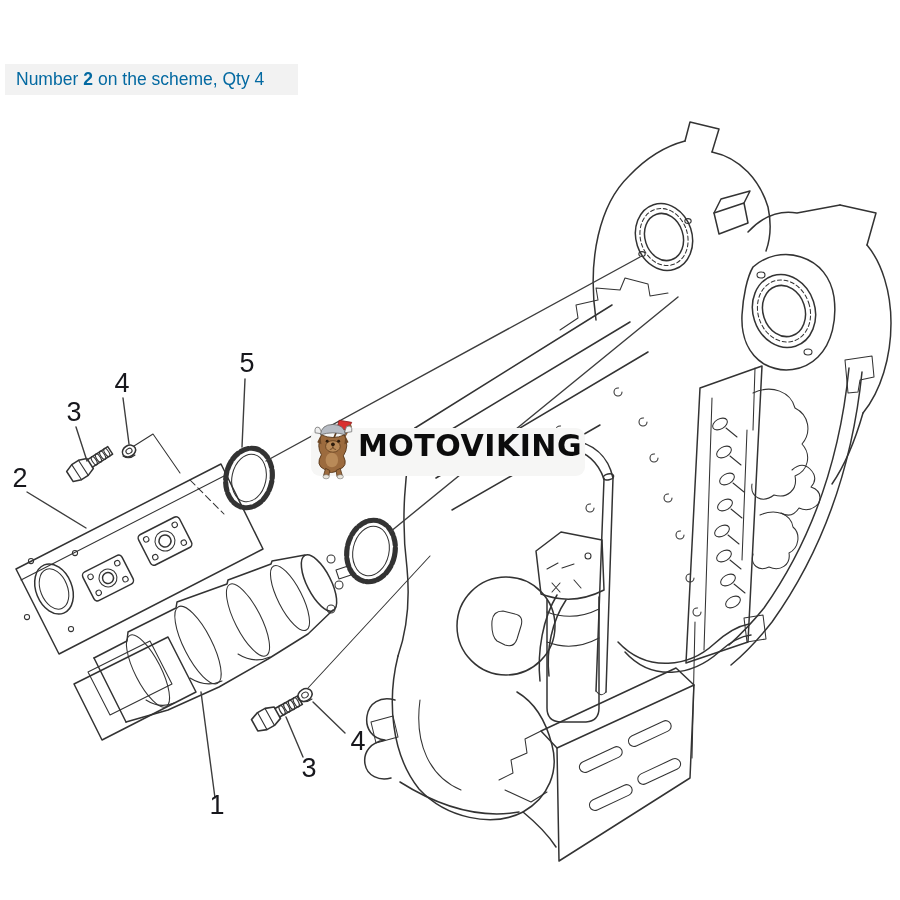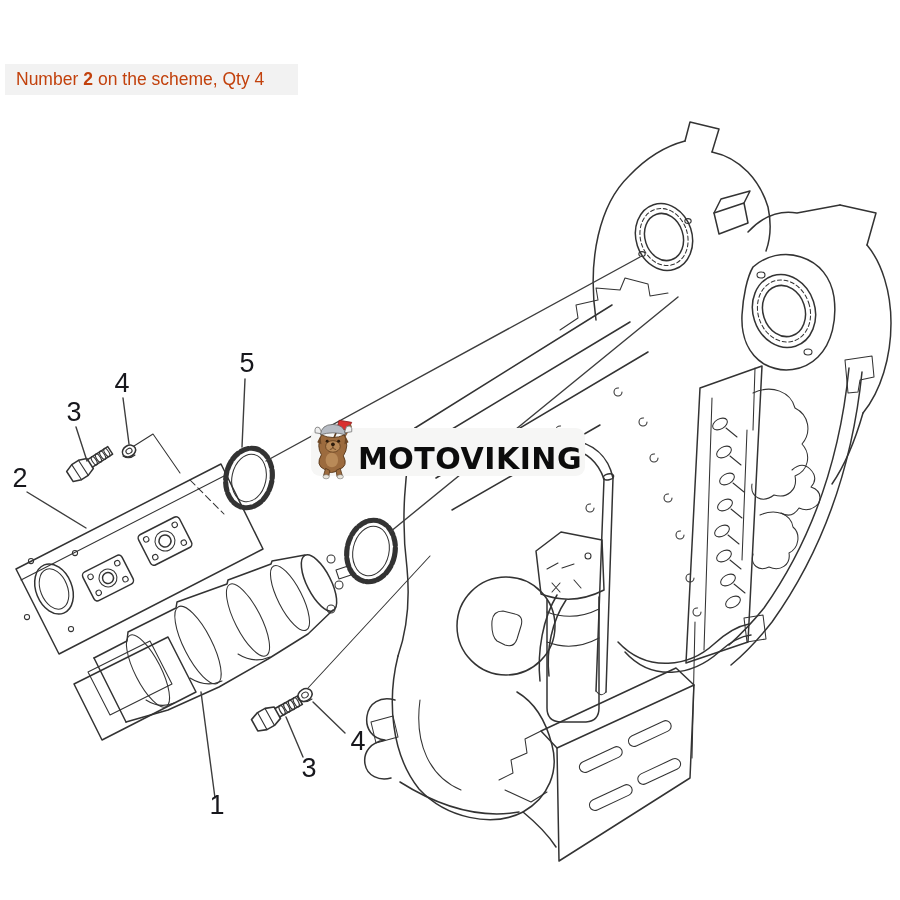--- a/index.html
+++ b/index.html
@@ -15,26 +15,26 @@
   .dash{stroke-dasharray:7 4;}
   .seg{stroke-dasharray:4 2.6;}
   .oring{stroke-width:5.2 !important;stroke-dasharray:8 3;}
   #leader-lines line{stroke:#3d3d3d;stroke-width:1.4;}
   #callout-labels text{font-family:"Liberation Sans",sans-serif;font-size:27px;
     fill:#17171c;text-anchor:middle;}
 
   
   .note{position:absolute;left:5px;top:64px;height:31px;background:#f2f2f2;
     display:flex;align-items:center;gap:5px;padding:0 34px 0 11px;
-    font-size:17.5px;color:#c2410c;white-space:nowrap;}
+    font-size:17.5px;color:#0369a1;white-space:nowrap;}
   .note b{font-weight:bold;}
 
   
   .badge{position:absolute;left:311px;top:428px;width:274px;height:48px;
-    background:#f6f6f5;border-radius:9px;display:flex;align-items:flex-end;}
+    background:#f6f6f5;border-radius:9px;display:flex;align-items:flex-start;}
   .brand{margin-left:47px;font-family:"DejaVu Sans",sans-serif;font-weight:bold;
     font-size:30px;letter-spacing:.5px;color:#0c0c0c;}
   .mascot{position:absolute;left:1px;top:-11px;width:46px;height:63px;overflow:visible;}
 </style>
 </head>
 <body>
 
 <div class="page">
 
   <svg class="art ln" viewBox="0 0 900 900" xmlns="http://www.w3.org/2000/svg">

